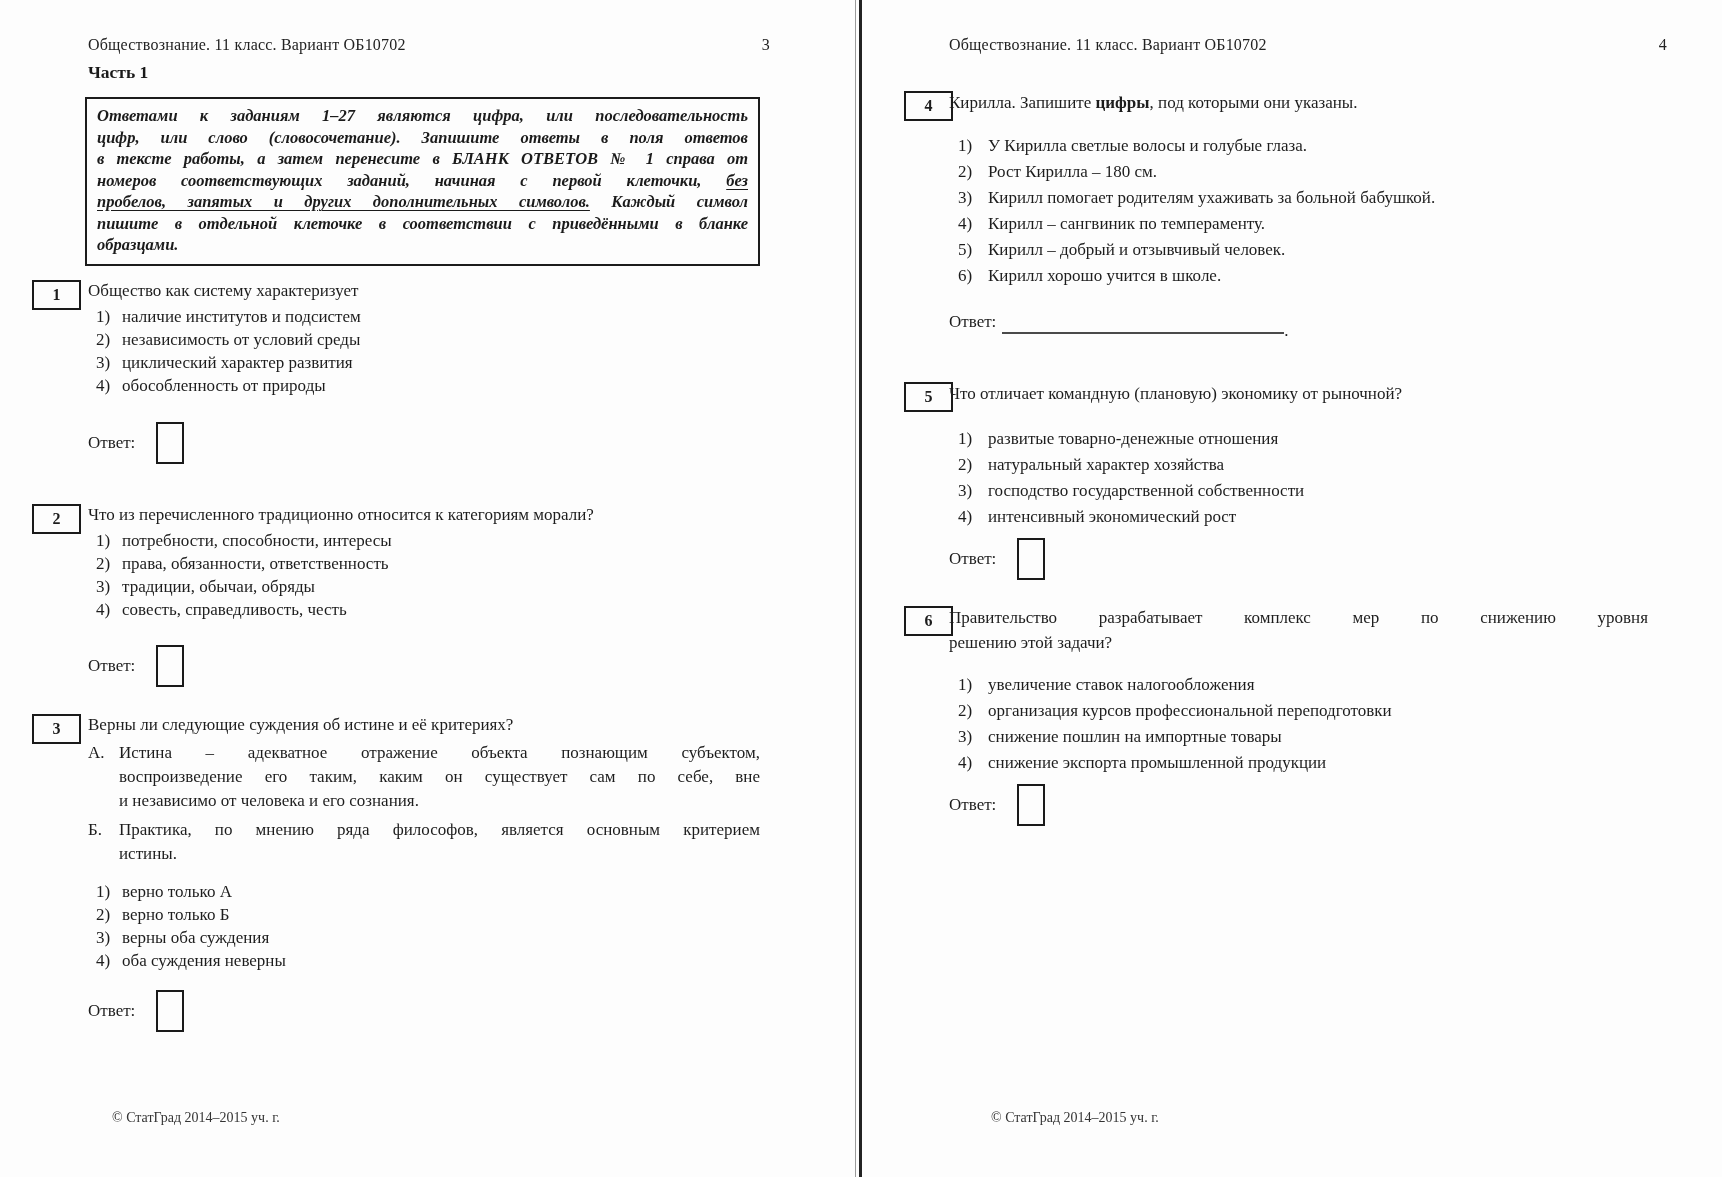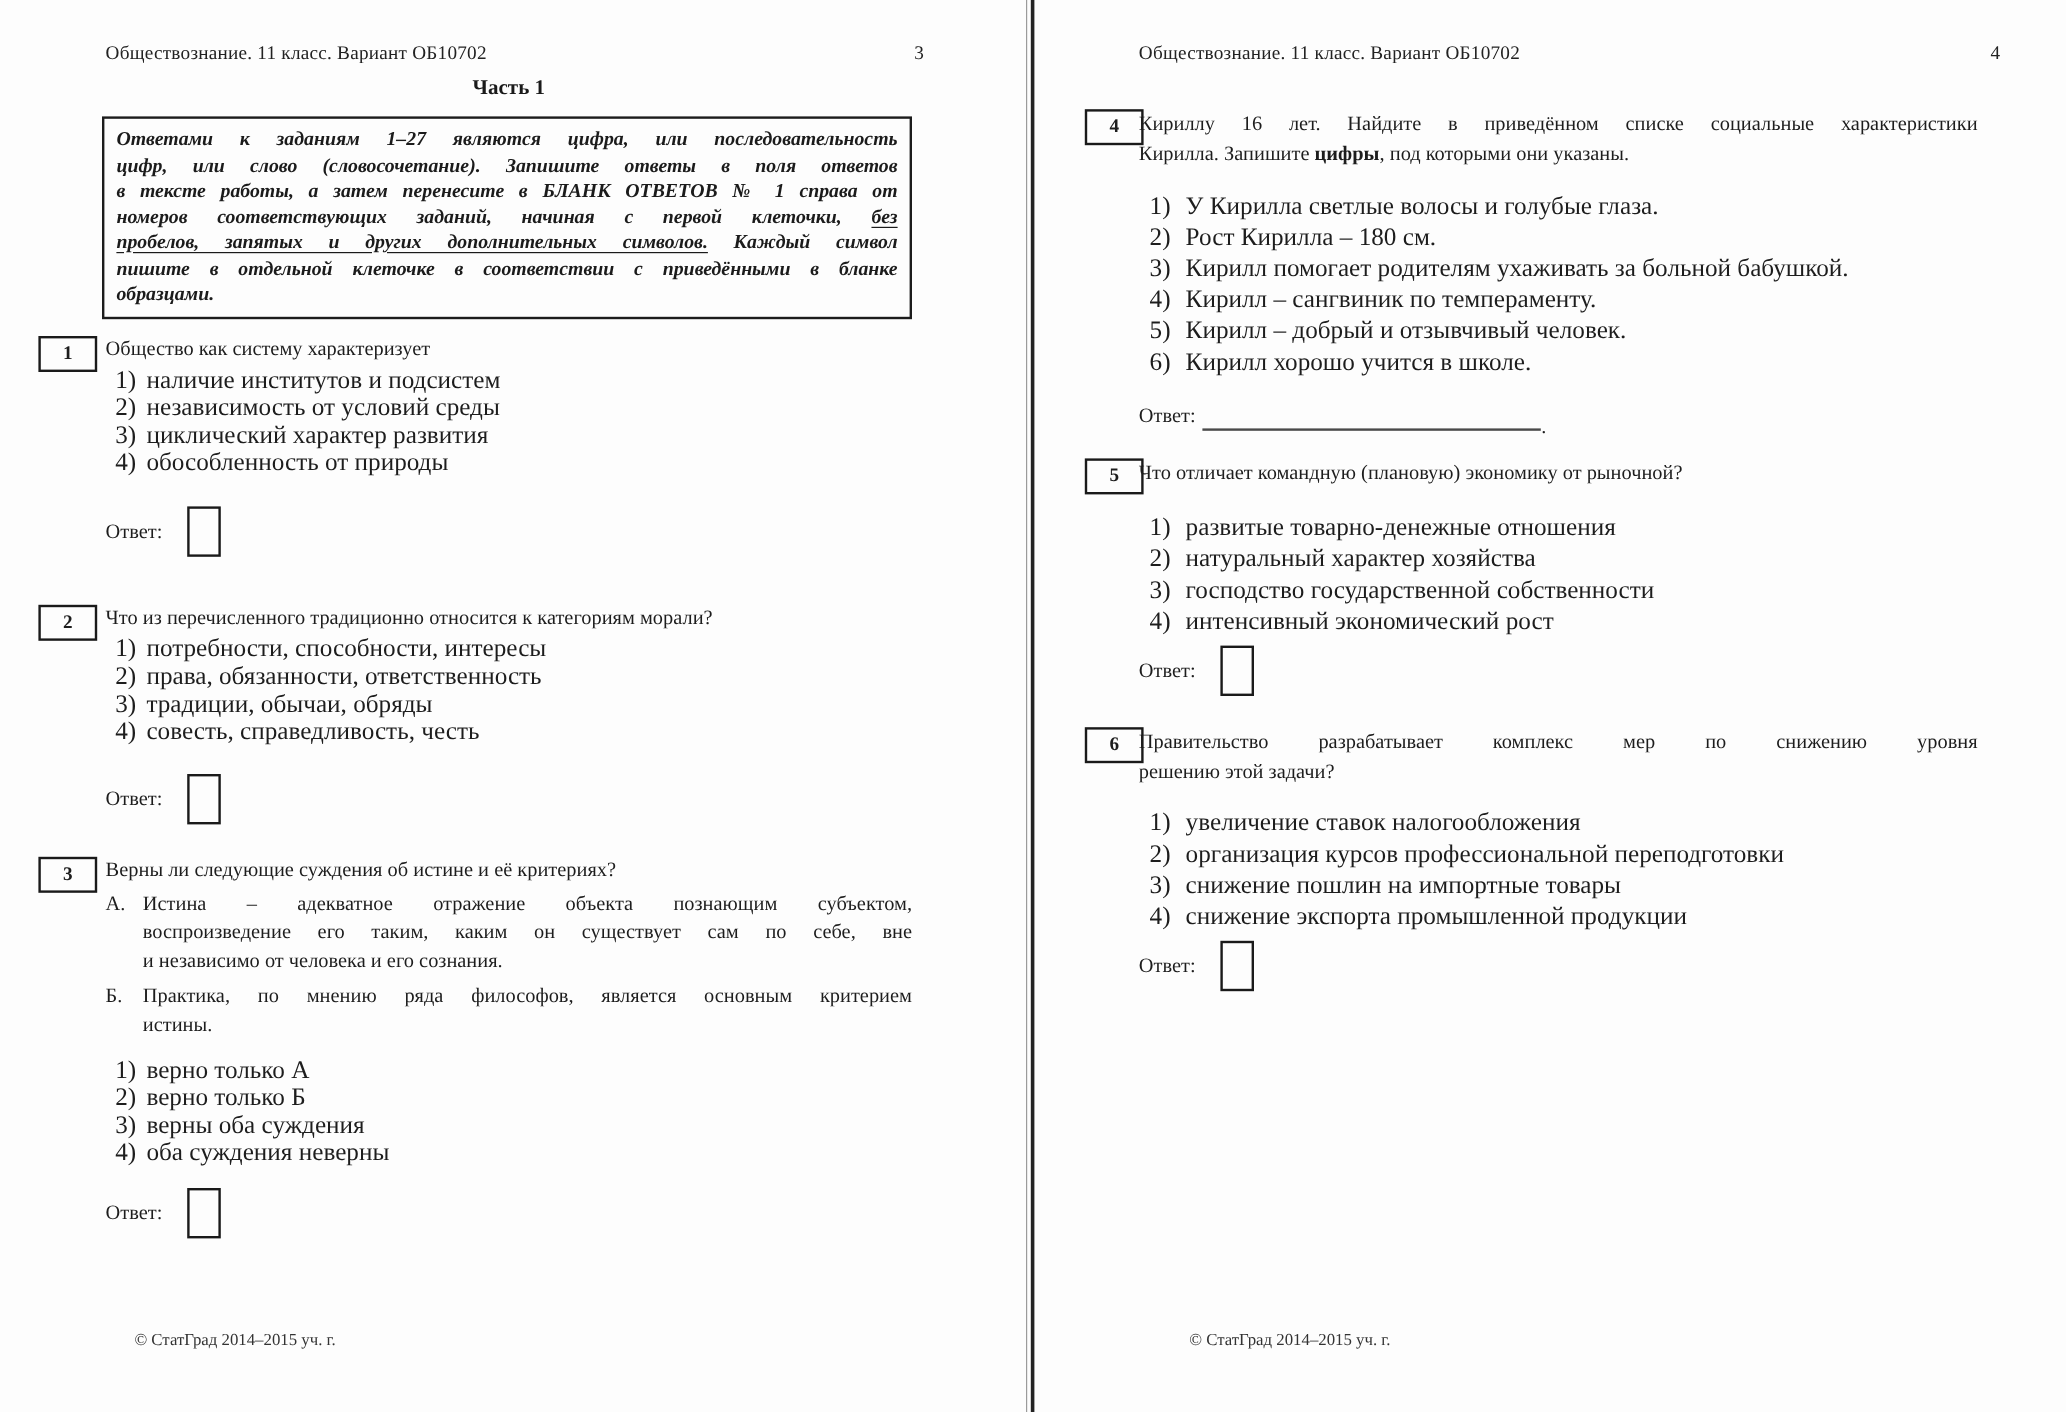--- a/index.html
+++ b/index.html
@@ -21,21 +21,21 @@
   
   .phead{position:absolute;top:36px;display:flex;justify-content:space-between;
     font-size:16px;letter-spacing:.2px;color:#222;}
   .left  .phead{left:88px;right:85px;}
   .right .phead{left:87px;right:55px;}
   .pfoot{position:absolute;top:1110px;font-size:14px;color:#333;}
   .left  .pfoot{left:112px;}
   .right .pfoot{left:129px;}
 
   .part-title{position:absolute;top:62px;left:88px;width:672px;margin:0;
-    text-align:center;font-size:17.5px;font-weight:bold;color:#1a1a1a;}
+    font-size:17.5px;font-weight:bold;color:#1a1a1a;}
 
   
   .instr{position:absolute;top:97px;left:85px;width:675px;box-sizing:border-box;
     border:2px solid #1c1c1c;padding:6px 10px 8px;background:#fdfdfd;
     font-weight:bold;font-style:italic;font-size:16.5px;line-height:21.5px;color:#1b1b1b;}
   .iline{text-align:justify;text-align-last:justify;white-space:normal;}
   .iline:last-child{text-align-last:left;}
   .u{text-decoration:underline;text-underline-offset:3px;}
 
   
@@ -54,21 +54,21 @@
   .jl:last-child{text-align-last:auto;}
 
   
   .stmts{margin-top:4px;}
   .stmt{display:flex;}
   .stlabel{flex:none;width:31px;font-size:17px;line-height:24px;}
   .sttext{flex:1;font-size:17px;line-height:24px;}
 
   
   .opts{list-style:none;margin:2px 0 0;padding:0 0 0 8px;counter-reset:o;}
-  .opts li{font-size:21px;line-height:23px;color:#1d1d1d;}
+  .opts li{font-size:17px;line-height:23px;color:#1d1d1d;}
   .opts li::before{counter-increment:o;content:counter(o) ")";display:inline-block;width:26px;}
   .right .opts{padding-left:9px;}
   .right .opts li{line-height:26px;}
   .right .opts li::before{width:30px;}
 
   
   .answer-row{display:flex;align-items:center;height:42px;}
   .alabel{font-size:17px;margin-right:21px;}
   .abox{display:inline-block;width:24px;height:38px;border:2px solid #1a1a1a;background:#fdfdfd;}
   .aline{display:inline-block;width:282px;height:16px;border-bottom:2px solid #4a4a4a;
@@ -176,21 +176,20 @@
 
     <header class="phead">
       <span>Обществознание. 11 класс. Вариант ОБ10702</span>
       <span>4</span>
     </header>
 
     <div class="question" style="top:90px">
       <div class="qnum">4</div>
       <div class="qbody">
         <div class="qtext">
-          <div class="jl">Кириллу 16 лет. Найдите в приведённом списке социальные характеристики</div>
           <div class="jl"><span>Кирилла. Запишите </span><b>цифры</b><span>, под которыми они указаны.</span></div>
         </div>
         <ol class="opts" style="margin-top:18px">
           <li>У Кирилла светлые волосы и голубые глаза.</li>
           <li>Рост Кирилла – 180 см.</li>
           <li>Кирилл помогает родителям ухаживать за больной бабушкой.</li>
           <li>Кирилл – сангвиник по темпераменту.</li>
           <li>Кирилл – добрый и отзывчивый человек.</li>
           <li>Кирилл хорошо учится в школе.</li>
         </ol>

